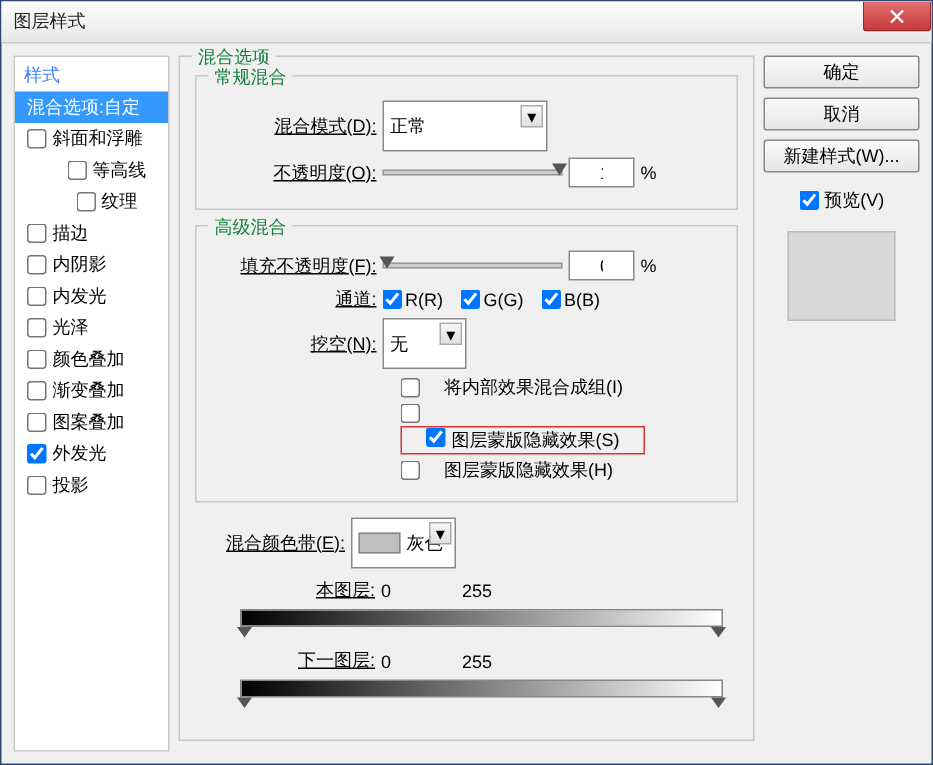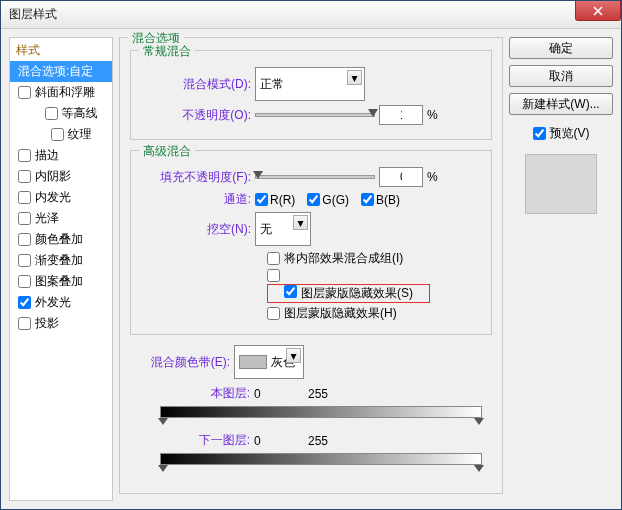--- a/index.html
+++ b/index.html
@@ -4,37 +4,37 @@
 <style>
   * { box-sizing: border-box; font-family: "Microsoft YaHei", "SimSun", sans-serif; font-size: 12px; }
   body { margin: 0; background: #6a7580; }
   .window { width: 622px; height: 510px; background: #f0f0f0; border: 1px solid #2b4a6f; position: relative; }
   .titlebar { height: 28px; background: linear-gradient(#fdfdfd, #e8e8e8); border-bottom: 1px solid #c9c9c9; display: flex; align-items: center; padding-left: 8px; }
   .titlebar .title { color: #222; }
   .close-btn { position: absolute; right: 0; top: 0; width: 46px; height: 20px; background: linear-gradient(#e27070, #c83a3a); border: 1px solid #9a2a2a; border-top: none; border-bottom-left-radius: 3px; border-bottom-right-radius: 3px; display: flex; align-items: center; justify-content: center; cursor: pointer; }
   .close-btn svg { width: 10px; height: 10px; }
   .body { position: absolute; top: 28px; left: 0; right: 0; bottom: 0; padding: 8px; display: flex; gap: 6px; }
   .sidebar { width: 104px; border: 1px solid #c8c8c8; background: #fff; padding: 2px 0; }
-  .side-title { padding: 2px 6px; color: #a16207; }
+  .side-title { padding: 2px 6px; color: #3b82f6; }
   .side-item { display: flex; align-items: center; gap: 4px; padding: 2px 4px 2px 8px; cursor: pointer; white-space: nowrap; }
   .side-item.selected { background: #3399ff; color: #fff; }
   .side-item.indent { padding-left: 24px; justify-content: center; }
   .side-item input[type=checkbox] { margin: 0; width: 13px; height: 13px; }
   .main { flex: 1; position: relative; min-width: 0; }
   .fieldset { position: relative; border: 1px solid #c8c8c8; margin-bottom: 10px; padding: 12px 10px 10px 10px; }
   .fieldset-label { position: absolute; top: -8px; left: 8px; background: #f0f0f0; padding: 0 4px; color: #15803d; }
   .row { display: flex; align-items: center; margin: 4px 0; gap: 4px; }
-  .lbl { width: 110px; text-align: right; color: #6d28d9; }
+  .lbl { width: 110px; text-align: right; color: #000000; text-decoration: underline; }
   .lbl.short { width: 100px; }
   .select { border: 1px solid #888; background: #fff; height: 20px; display: inline-flex; align-items: center; padding: 16px 4px; position: relative; cursor: pointer; }
   .select .arrow { position: absolute; right: 2px; top: 2px; width: 15px; height: 15px; background: linear-gradient(#f7f7f7,#e0e0e0); border: 1px solid #aaa; display: flex; align-items: center; justify-content: center; }
   .slider-track { height: 4px; background: #ccc; position: relative; border: 1px solid #999; }
   .slider-thumb { position: absolute; top: -5px; width: 0; height: 0; border-left: 5px solid transparent; border-right: 5px solid transparent; border-top: 8px solid #555; cursor: pointer; }
   .num-input { width: 44px; height: 20px; border: 1px solid #888; background: #fff; text-align: center; padding: 0 20px; }
-  .chk-row { display: flex; align-items: center; gap: 4px; margin: 2px 0 2px 126px; }
+  .chk-row { display: flex; align-items: center; gap: 16px; margin: 2px 0 2px 126px; }
   .chk-row input { margin: 0; width: 13px; height: 13px; }
   .right { width: 104px; display: flex; flex-direction: column; gap: 6px; align-items: stretch; }
   .btn { height: 22px; border: 1px solid #888; background: linear-gradient(#fbfbfb,#e6e6e6); display: flex; align-items: center; justify-content: center; cursor: pointer; border-radius: 2px; }
   .preview-box { margin-top: 6px; width: 72px; height: 60px; background: #d8d8d8; border: 1px solid #bcbcbc; align-self: center; }
   .highlight-box { border: 1.5px solid #e03030; padding: 0 16px; display: inline-flex; align-items: flex-start; gap: 4px; }
   .gradient-bar { height: 12px; background: linear-gradient(to right, #000, #fff); border: 1px solid #888; position: relative; margin-top: 4px; }
   .grad-stop { position: absolute; width: 0; height: 0; border-left: 5px solid transparent; border-right: 5px solid transparent; }
   .grad-stop.bottom { bottom: -8px; border-top: 7px solid #555; }
   .channel-chk { display: inline-flex; align-items: center; gap: 2px; margin-right: 8px; }
   .channel-chk input { margin: 0; width: 13px; height: 13px; }

